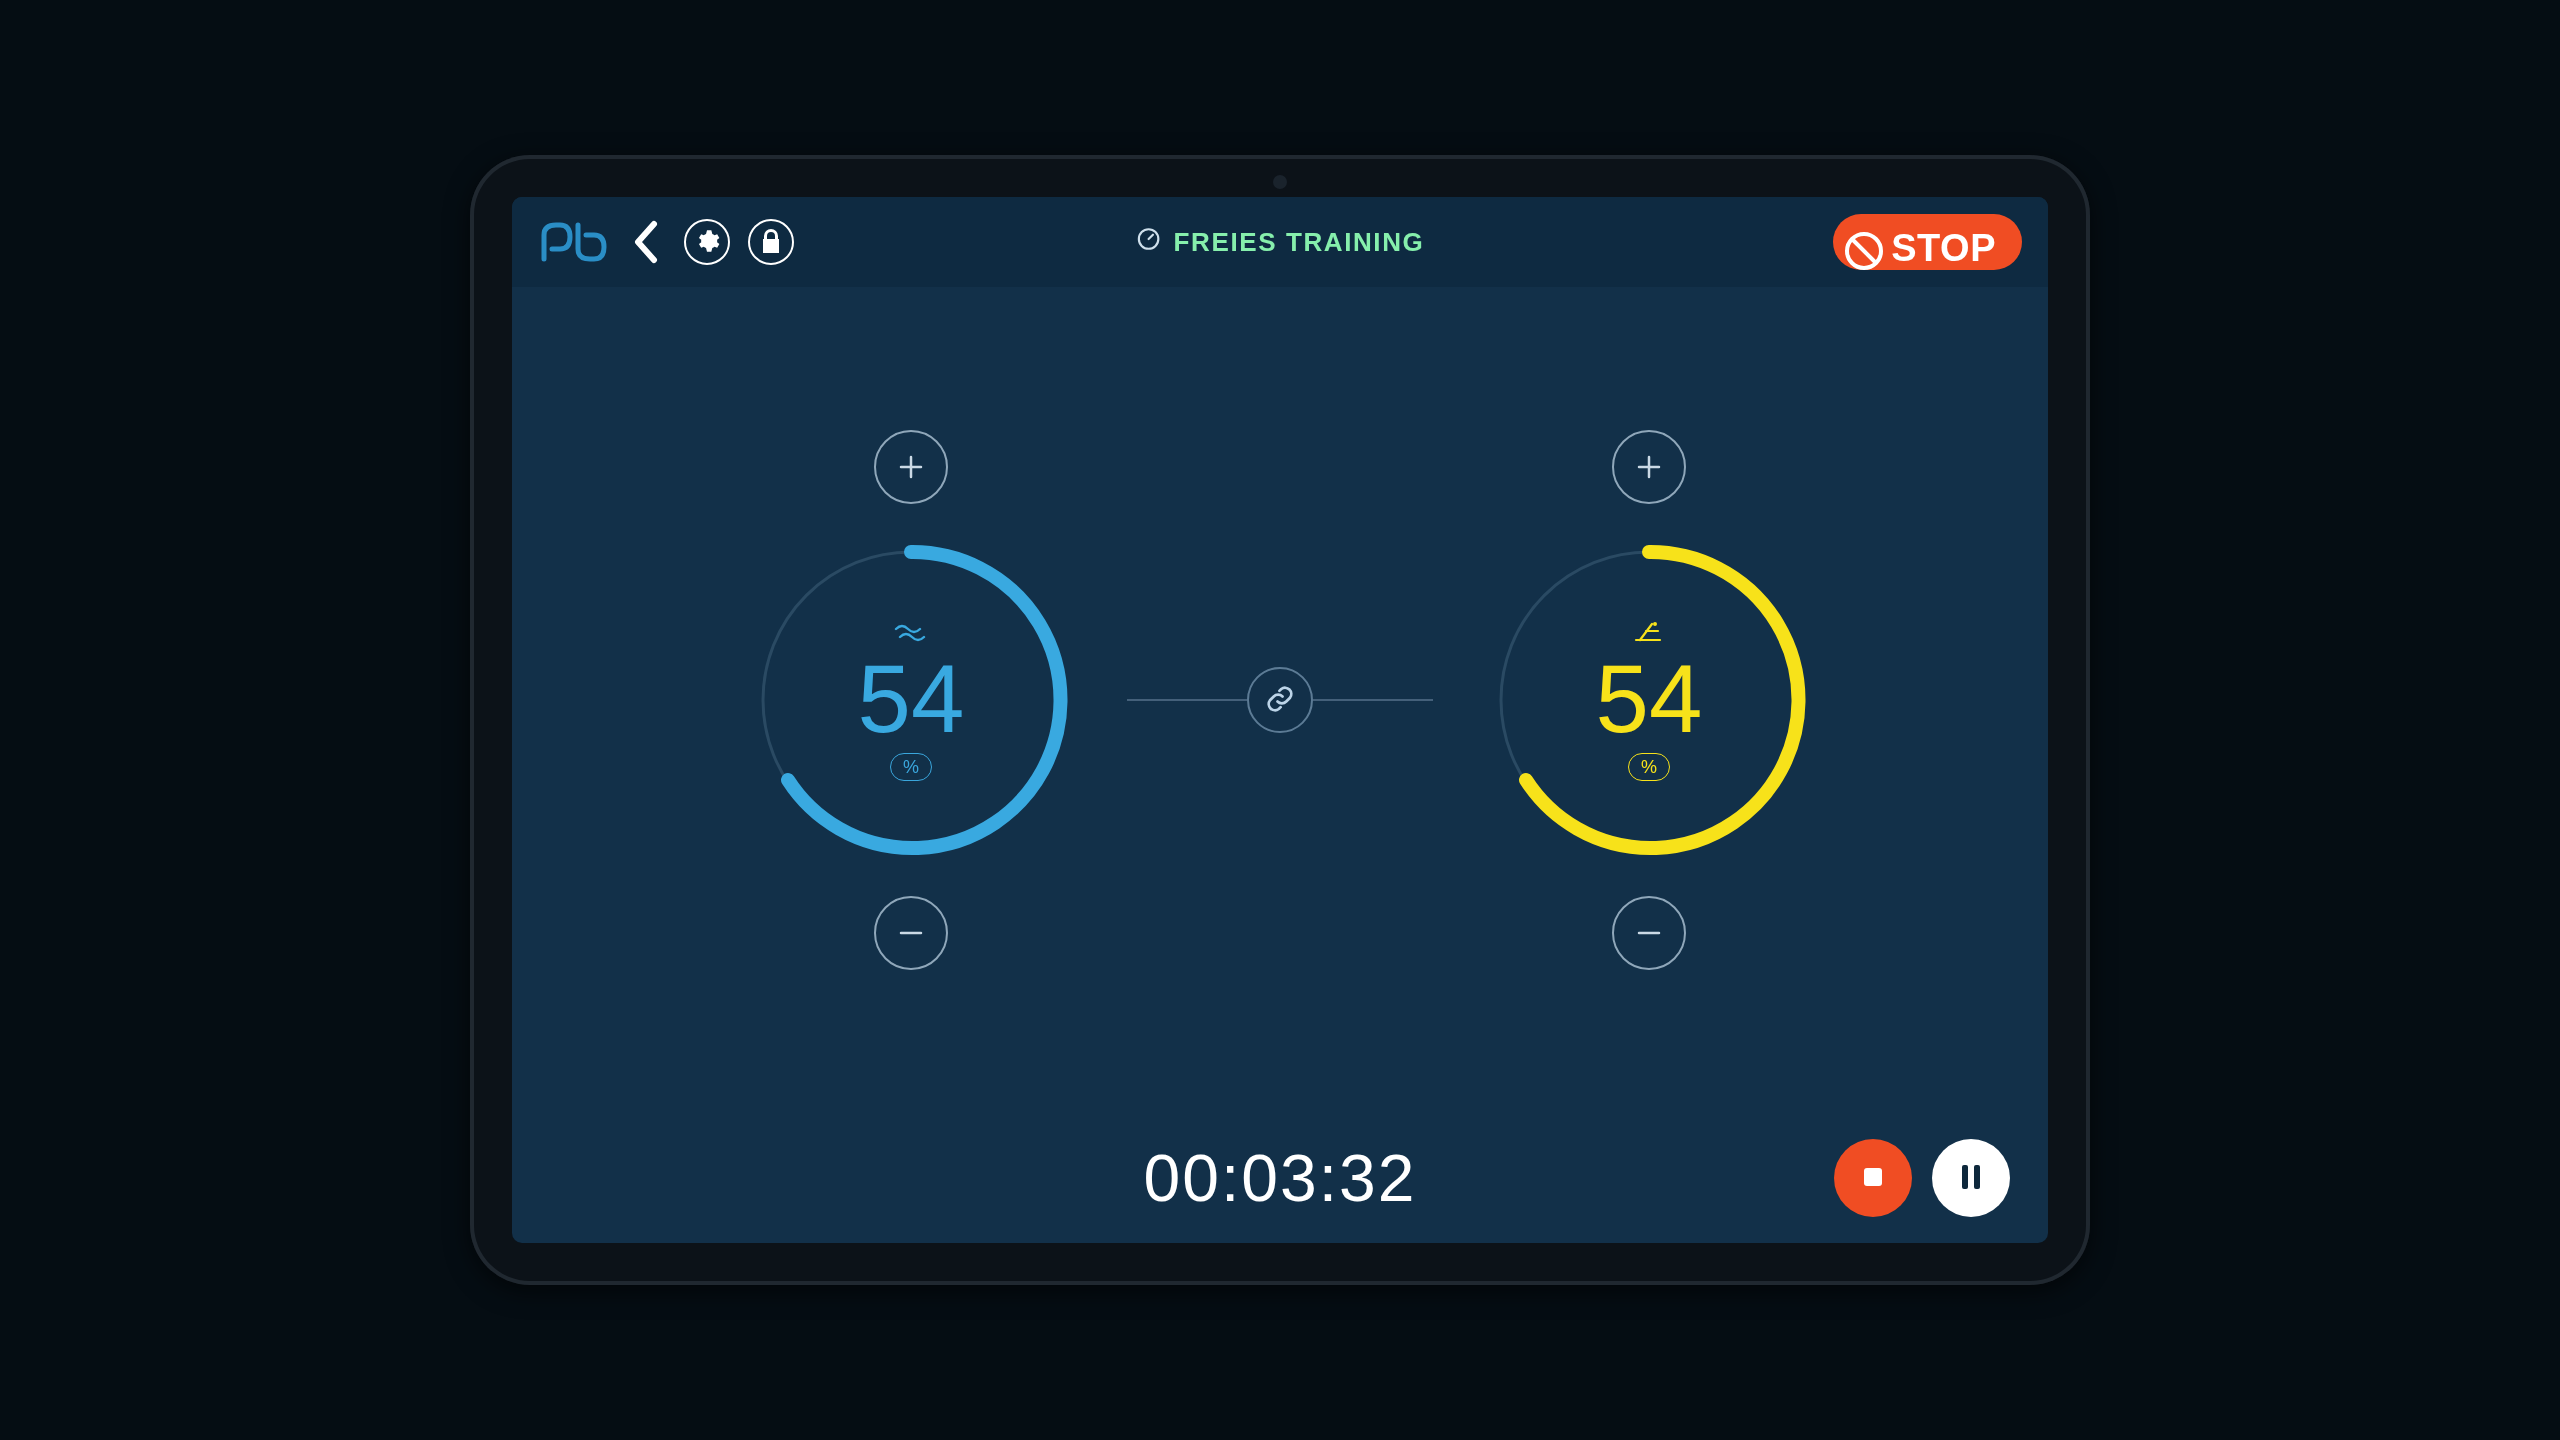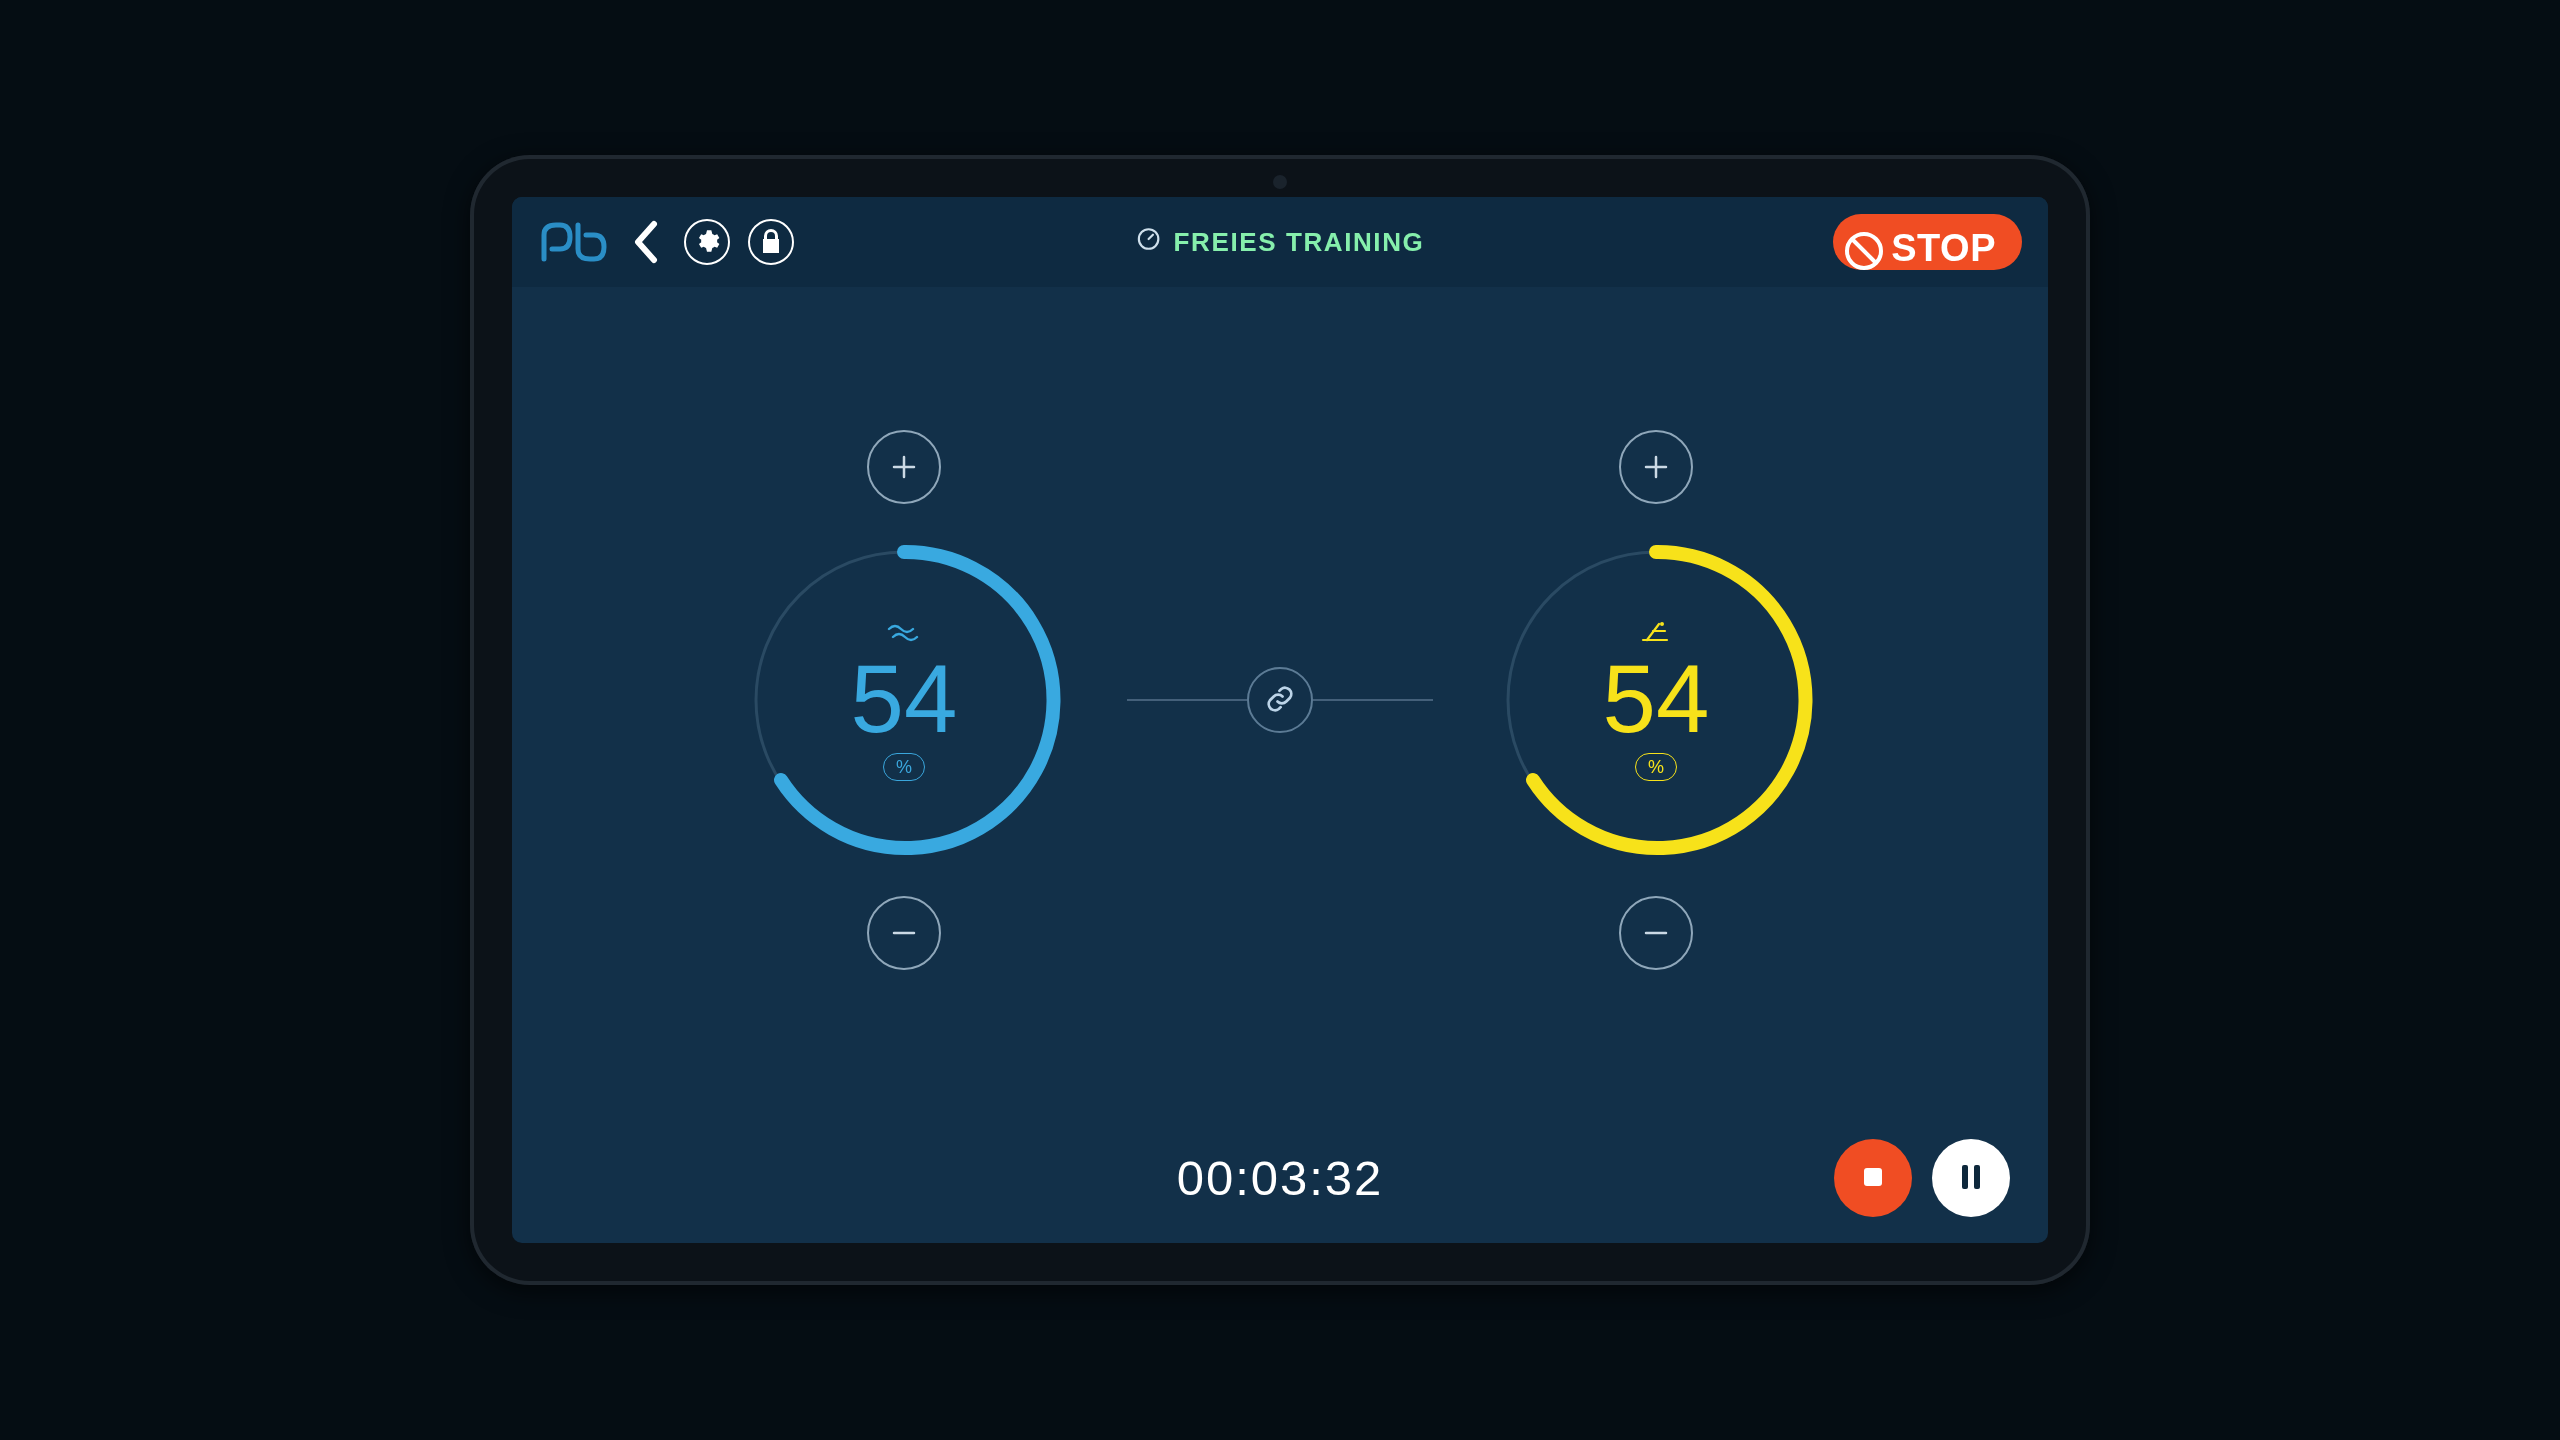--- a/index.html
+++ b/index.html
@@ -78,21 +78,21 @@
     content:"";position:absolute;width:34px;height:4px;background:#fff;
     transform:rotate(45deg);
   }
   
   .main {
     flex:1; position:relative;
     display:flex; flex-direction:column;
   }
   .gauges {
     flex:1; display:flex; align-items:center; justify-content:center;
-    gap: 8px; position:relative;
+    gap: 1px; position:relative;
   }
   .column {
     display:flex;flex-direction:column;align-items:center;
     gap: 36px;
     width: 430px;
   }
   .pm-btn {
     width:74px;height:74px;border-radius:50%;
     border:2.5px solid #8fa7ba;background:transparent;color:#c5d6e3;
     display:flex;align-items:center;justify-content:center;cursor:pointer;
@@ -129,21 +129,21 @@
     width:66px;height:66px;border-radius:50%;
     border:2px solid #5c7b95;background:transparent;color:#bdd6ea;
     display:flex;align-items:center;justify-content:center;cursor:pointer;
   }
   
   .footer{
     height:130px;display:flex;align-items:center;justify-content:center;
     position:relative;
   }
   .timer{
-    color:#fff;font-size:49px;letter-spacing:2px;font-weight:400;
+    color:#fff;font-size:66px;letter-spacing:2px;font-weight:400;
   }
   .footer-controls{
     position:absolute;right:38px;display:flex;gap:20px;align-items:center;
   }
   .round-btn{
     width:78px;height:78px;border-radius:50%;border:none;
     display:flex;align-items:center;justify-content:center;cursor:pointer;
   }
   .round-btn.record{ background:#f04d23; color:#fff;}
   .round-btn.pause{ background:#fff; color:#0e283c;}

